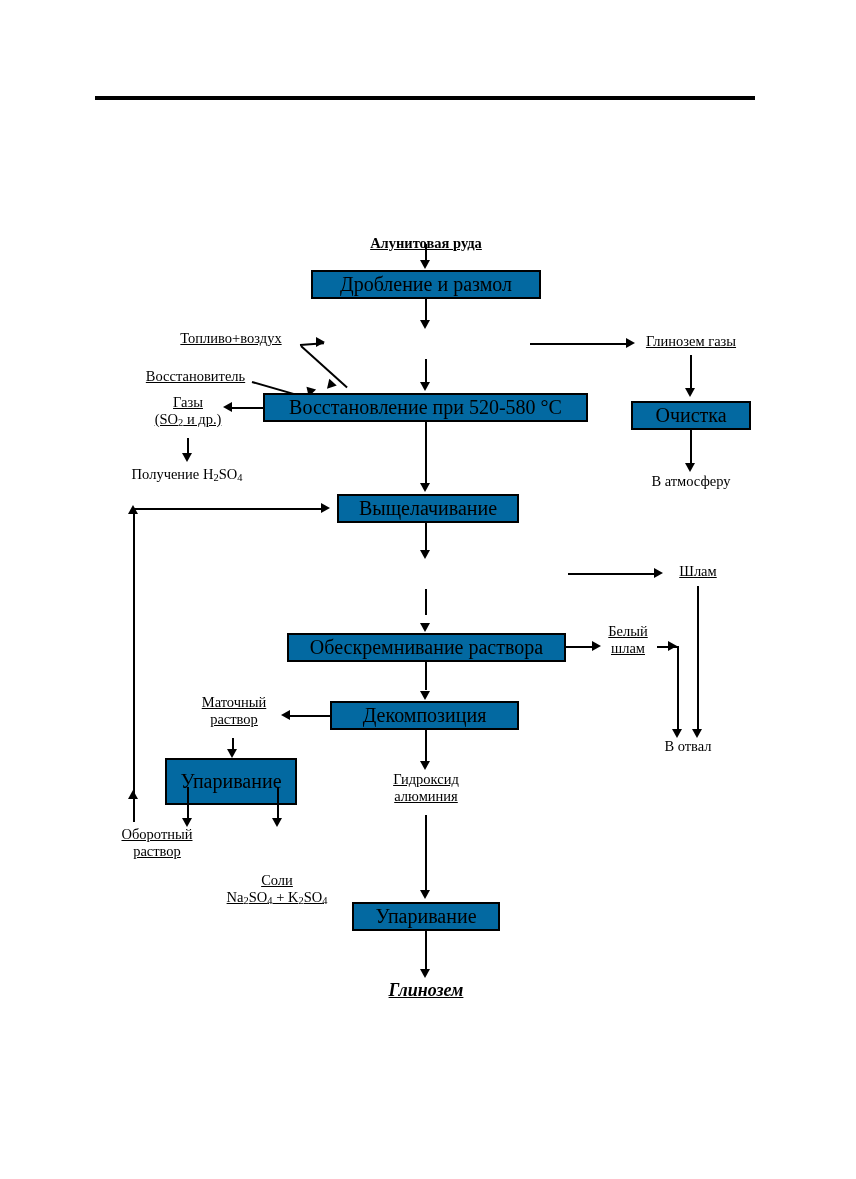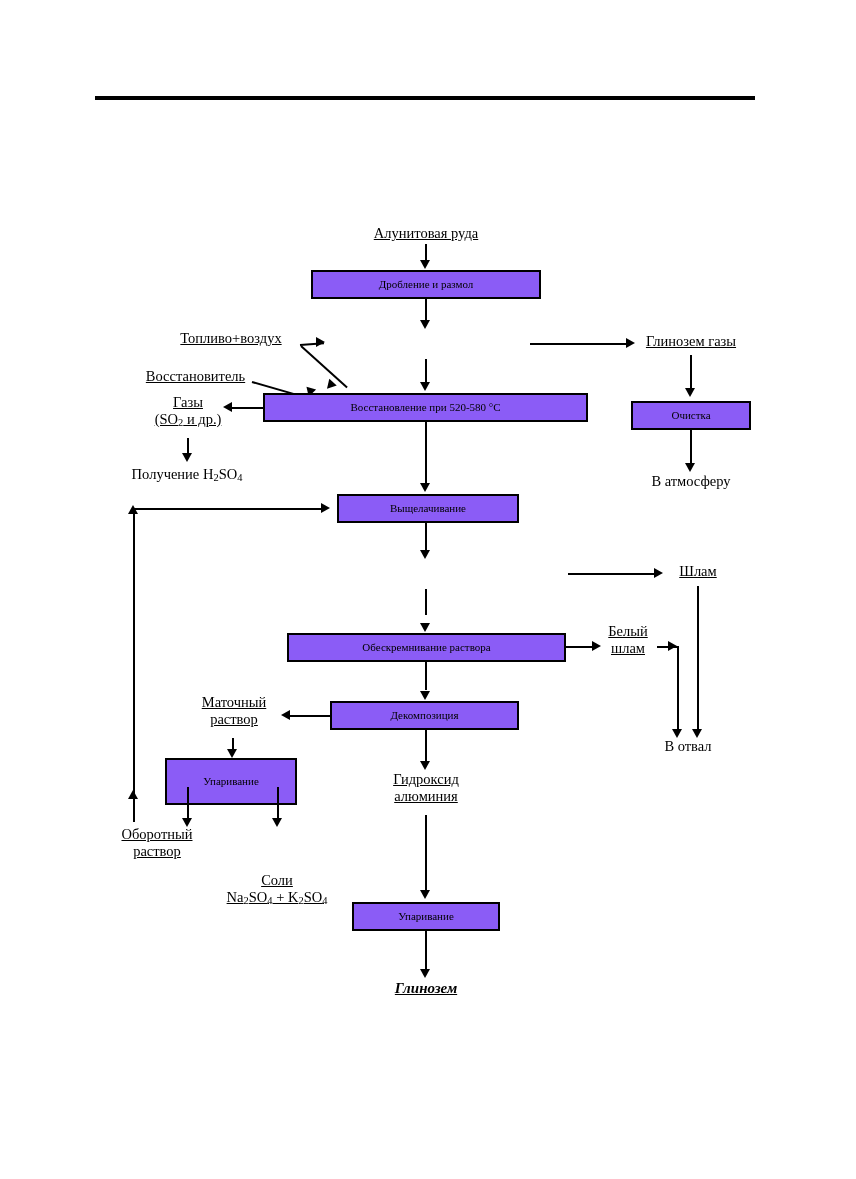--- a/index.html
+++ b/index.html
@@ -7,32 +7,32 @@
     position:relative;width:856px;height:1179px;
     background:#ffffff;margin:0 auto;overflow:hidden;
     font-family:"Liberation Serif","DejaVu Serif",serif;
     color:#000;
   }
   
   #top-rule{position:absolute;left:95px;top:96px;width:660px;height:4px;background:#000;}
 
   
   .box{
-    position:absolute;border:2px solid #000;background:#8b5cf6;
+    position:absolute;border:2px solid #000;background:#0369a1;
     box-sizing:border-box;display:flex;align-items:center;justify-content:center;
-    font-size:11px;line-height:1.05;white-space:nowrap;
+    font-size:20px;line-height:1.05;white-space:nowrap;
   }
   
   .lbl{
     position:absolute;font-size:14.5px;line-height:1.16;
     white-space:nowrap;text-align:center;
   }
   .lbl.u{text-decoration:underline;}
   .lbl.ul-lines span{display:block;text-decoration:underline;}
-  .bold{font-weight:normal;}
+  .bold{font-weight:bold;margin-top:10px;}
   .bolditalic{font-weight:bold;font-style:italic;}
   sub{font-size:0.72em;vertical-align:-0.22em;}
 
   
   .v{position:absolute;width:2px;background:#000;}
   .h{position:absolute;height:2px;background:#000;}
   .ar-d,.ar-u,.ar-l,.ar-r{position:absolute;width:0;height:0;}
   .ar-d{border-left:5.5px solid transparent;border-right:5.5px solid transparent;border-top:9px solid #000;}
   .ar-u{border-left:5.5px solid transparent;border-right:5.5px solid transparent;border-bottom:9px solid #000;}
   .ar-r{border-top:5.5px solid transparent;border-bottom:5.5px solid transparent;border-left:9px solid #000;}
@@ -174,15 +174,15 @@
     <span>Гидроксид</span>
     <span>алюминия</span>
   </div>
   <div class="v" style="left:425px;top:815px;height:76px;"></div>
   <div class="ar-d" style="left:420px;top:890px;"></div>
 
   <div class="box" style="left:352px;top:902px;width:148px;height:29px;">Упаривание</div>
   <div class="v" style="left:425px;top:931px;height:39px;"></div>
   <div class="ar-d" style="left:420px;top:969px;"></div>
 
-  <div class="lbl u bolditalic" style="left:378px;top:980px;width:96px;font-size:15px;">Глинозем</div>
+  <div class="lbl u bolditalic" style="left:378px;top:980px;width:96px;font-size:18px;">Глинозем</div>
 
 </div>
 
 </body></html>

